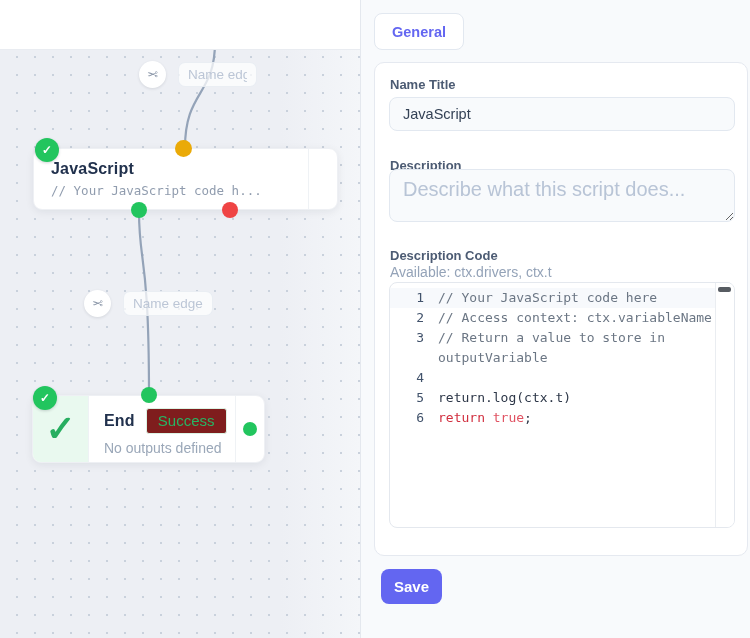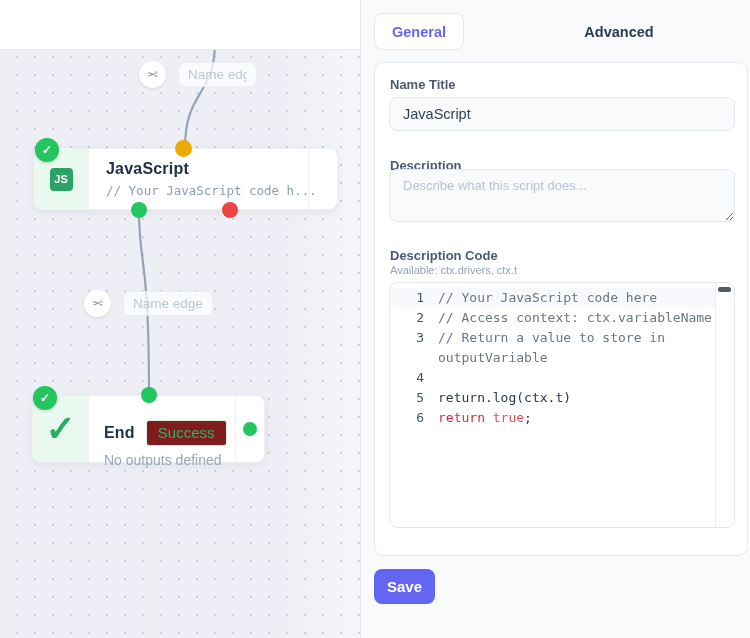--- a/index.html
+++ b/index.html
@@ -89,23 +89,23 @@
   .form-card{
     position:absolute;left:13px;top:62px;width:374px;height:494px;
     background:#fff;border:1px solid #e5e9f0;border-radius:10px;
   }
   .field-label{position:absolute;left:15px;font-size:13px;font-weight:600;color:#4c5b73;}
   .text-input{
     position:absolute;left:14px;width:346px;height:34px;background:#f8fafc;
     border:1px solid #e2e8f0;border-radius:8px;padding:0 13px;font-size:14.5px;color:#334155;
     font-family:"Liberation Sans",sans-serif;outline:none;
   }
-  textarea.text-input{padding-top:8px;resize:both;height:53px;font-size:13px;}
+  textarea.text-input{padding-top:8px;resize:both;height:53px;font-size:20px;}
   .text-input::placeholder{color:#b8c4d6;}
-  .hint{position:absolute;left:15px;font-size:11px;color:#94a3b8;}
+  .hint{position:absolute;left:15px;font-size:14px;color:#94a3b8;}
 
   .code-editor{
     position:absolute;left:14px;top:219px;width:346px;height:246px;
     background:#fff;border:1px solid #e4e8ee;border-radius:8px;overflow:hidden;
     font-family:"DejaVu Sans Mono",monospace;font-size:13px;line-height:20px;
   }
   .code-rows{position:absolute;left:0;top:5px;right:19px;}
   .code-row{display:flex;}
   .code-row.active{background:#f7f9fc;}
   .ln{flex:0 0 36px;text-align:right;color:#41526b;padding-right:2px;}
@@ -114,21 +114,21 @@
   .tok-plain{color:var(--code-plain,#2d3748);}
   .tok-kw{color:var(--kw,#d12f3f);}
   .tok-bool{color:var(--bool,#e05262);}
   .code-scrollbar{
     position:absolute;top:0;right:0;bottom:0;width:19px;border-left:1px solid #eaedf1;background:#fff;
   }
   .code-scroll-thumb{
     position:absolute;top:4px;right:3px;width:13px;height:5px;border-radius:2px;background:#575c62;cursor:pointer;
   }
   .save-btn{
-    position:absolute;left:13px;top:569px;width:61px;height:35px;border:none;border-radius:8px;
+    position:absolute;left:20px;top:569px;width:61px;height:35px;border:none;border-radius:8px;
     background:var(--accent,#6366f1);color:#fff;font-size:15px;font-weight:600;cursor:pointer;
     font-family:"Liberation Sans",sans-serif;
   }
 </style>
 </head>
 <body>
 
 <div class="app">
 
   <div class="canvas">
@@ -148,56 +148,52 @@
     </div>
 
     <div class="edge-label-group" style="left:84px;top:290px;">
       <button class="scissors-btn">
           <span class="glyph">✂</span>
         </button>
       <input class="edge-name-input" style="width: 90px;" placeholder="Name edge">
     </div>
 
     <div class="node" style="left:33px;top:148px;width:305px;height:62px;">
-      <div class="node-iconbox">
-        <div class="js-chip">JS</div>
-      </div>
       <div class="node-body">
         <div class="node-title">JavaScript</div>
         <div class="node-sub">// Your JavaScript code h...</div>
       </div>
       <div class="node-endcap" style="flex:0 0 29px;"></div>
     </div>
     <div class="status-check" style="left:35px;top:138px;">✓</div>
     <div class="handle handle-amber" style="left:175px;top:140px;width:17px;height:17px;"></div>
     <div class="handle handle-green" style="left:131px;top:202px;width:16px;height:16px;"></div>
     <div class="handle handle-red" style="left:222px;top:202px;width:16px;height:16px;"></div>
 
     <div class="node" style="left:32px;top:395px;width:233px;height:68px;">
       <div class="node-iconbox" style="flex:0 0 56px;">
         <span class="big-check">✓</span>
       </div>
-      <div class="node-body" style="padding-top:24px;padding-left:15px;">
+      <div class="node-body" style="padding-top:12px;padding-left:15px;">
         <div class="title-row">
           <span class="node-title">End</span>
           <span class="success-badge">Success</span>
         </div>
         <div class="node-sub-plain">No outputs defined</div>
       </div>
       <div class="node-endcap" style="flex:0 0 29px;"></div>
     </div>
     <div class="status-check" style="left:33px;top:386px;">✓</div>
     <div class="handle handle-green" style="left:141px;top:387px;width:16px;height:16px;"></div>
     <div class="handle handle-green" style="left:243px;top:422px;width:14px;height:14px;"></div>
   </div>
 
   <div class="panel">
 
     <button class="tab active" style="left:13px;width:90px;">General</button>
-    <button class="tab" style="left:208px;width:100px;">Advanced</button>
 
     <div class="form-card">
 
       <label class="field-label" style="top:14px;">Name Title</label>
       <input class="text-input" style="top: 34px;" value="JavaScript">
 
       <label class="field-label" style="top:95px;">Description</label>
       <textarea class="text-input" style="top: 106px;" placeholder="Describe what this script does..."></textarea>
 
       <label class="field-label" style="top:185px;">Description Code</label>

